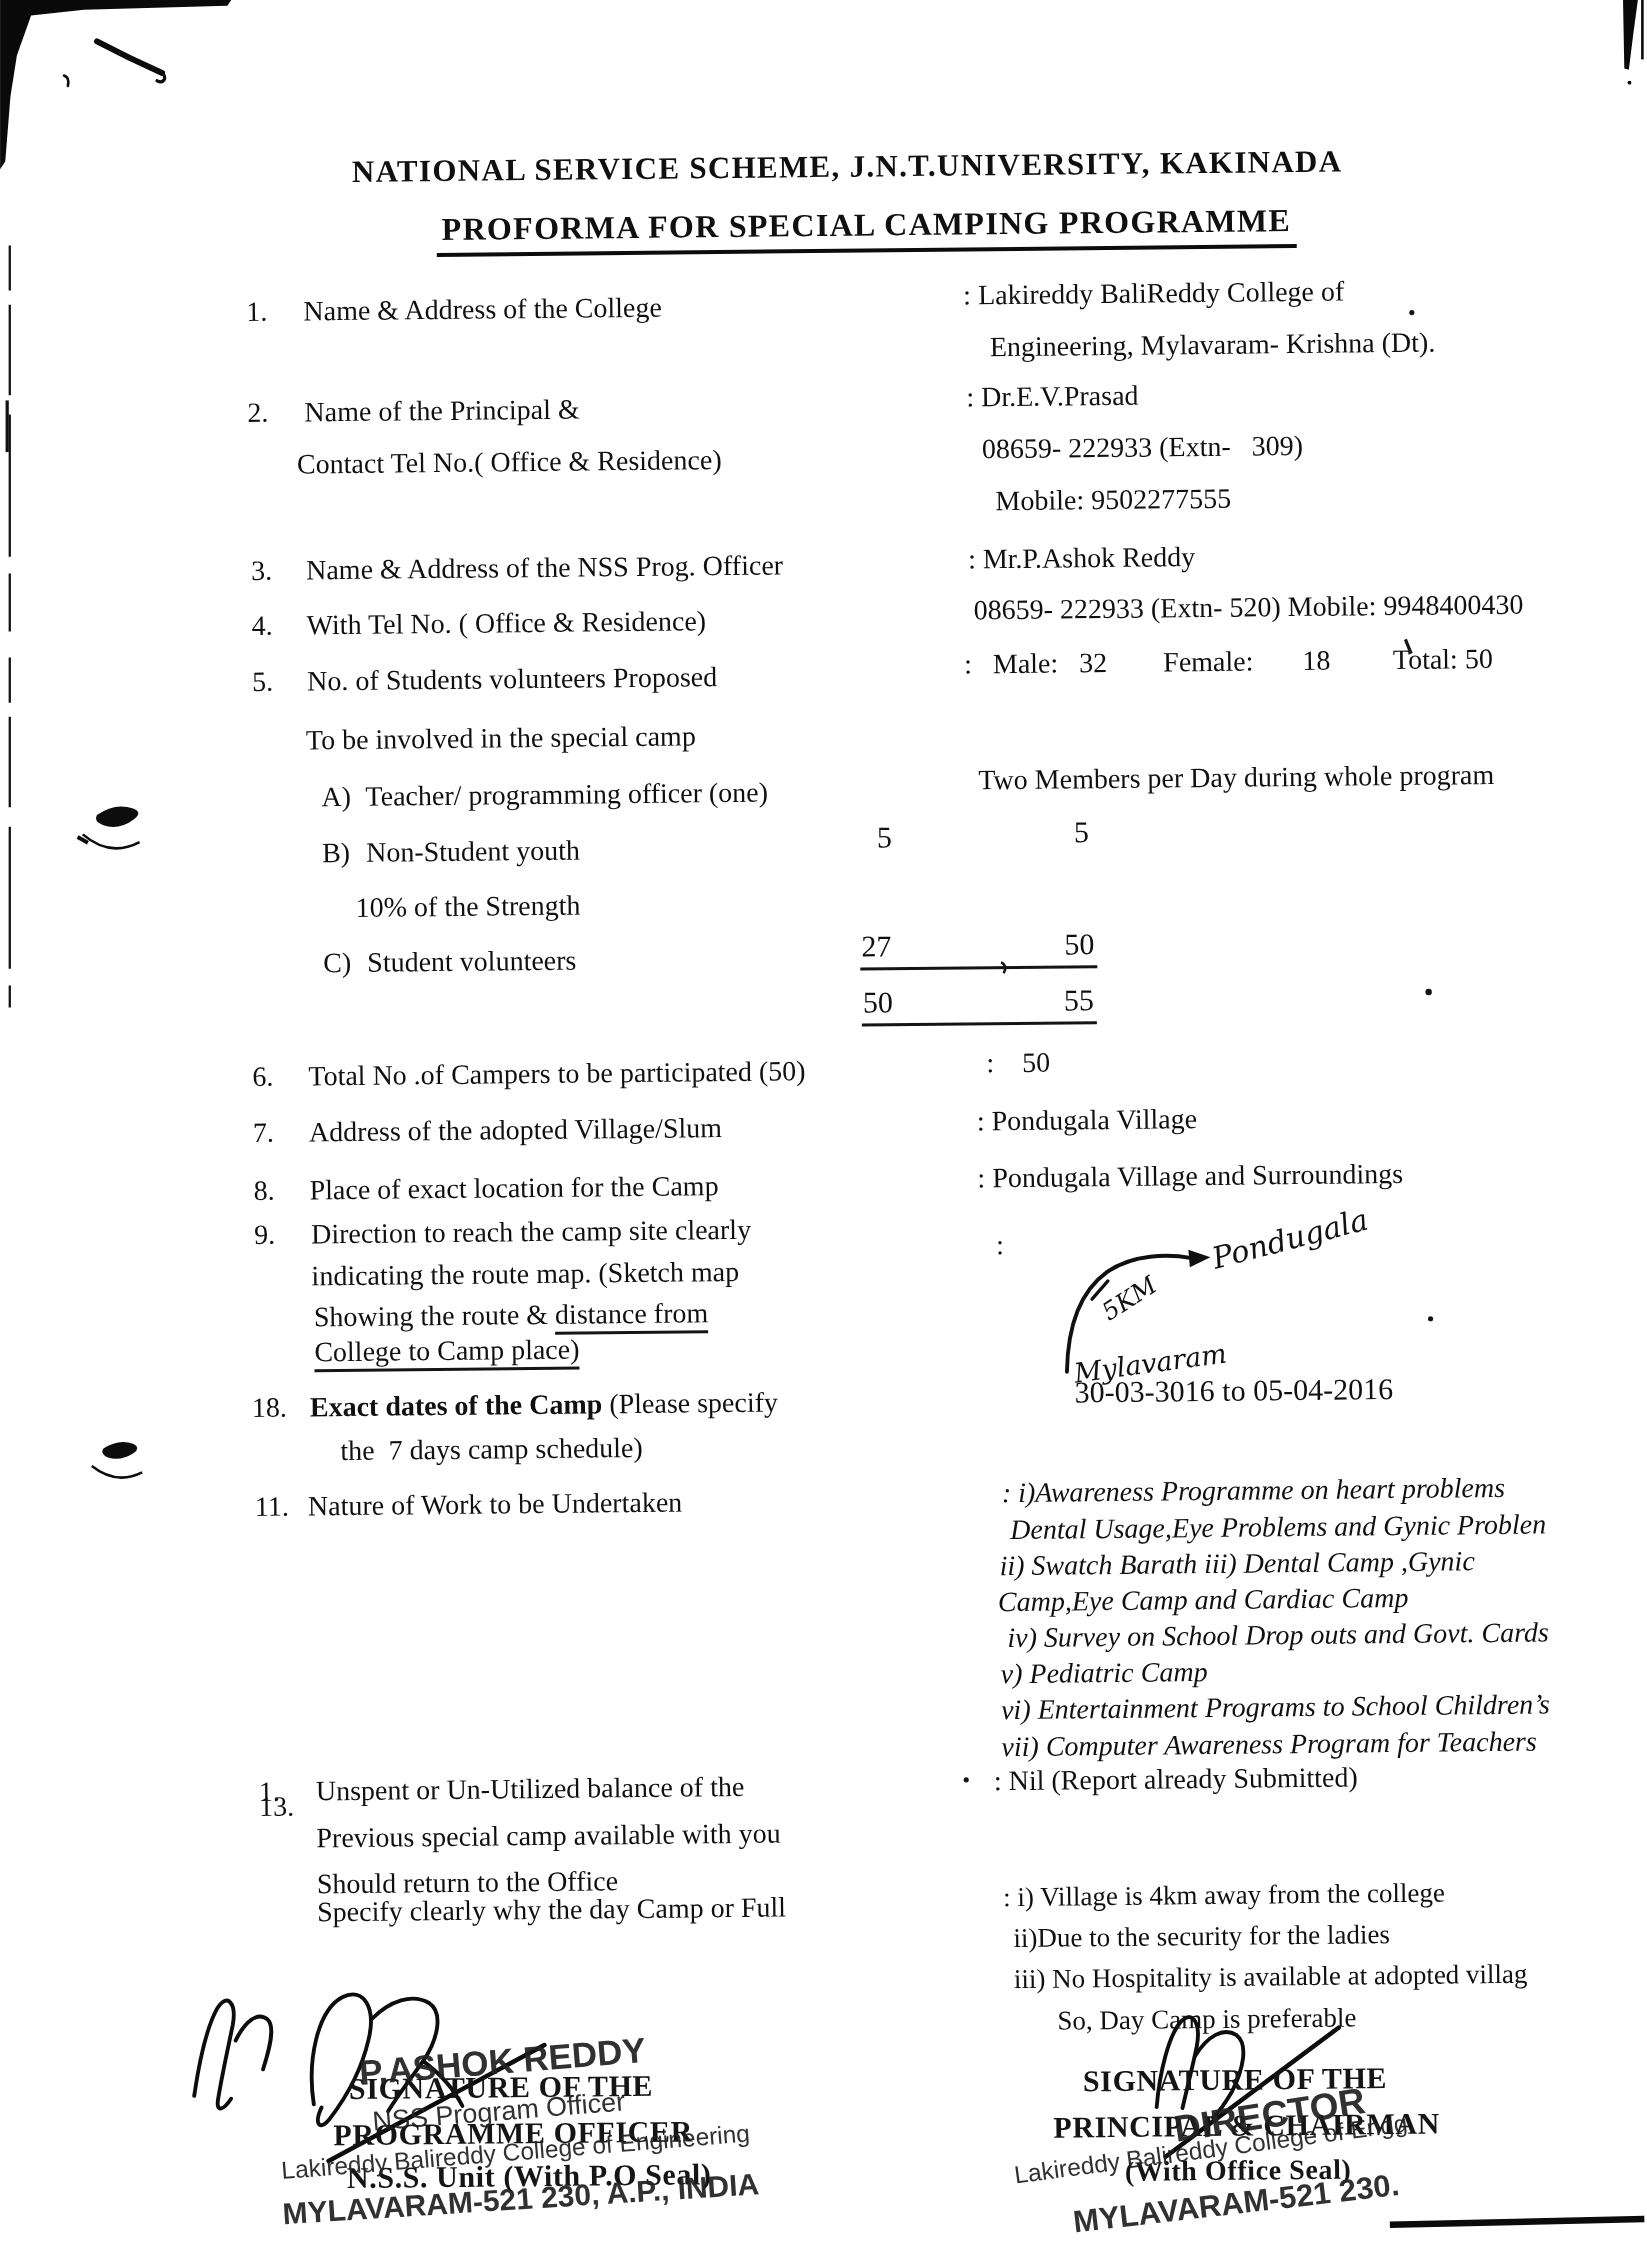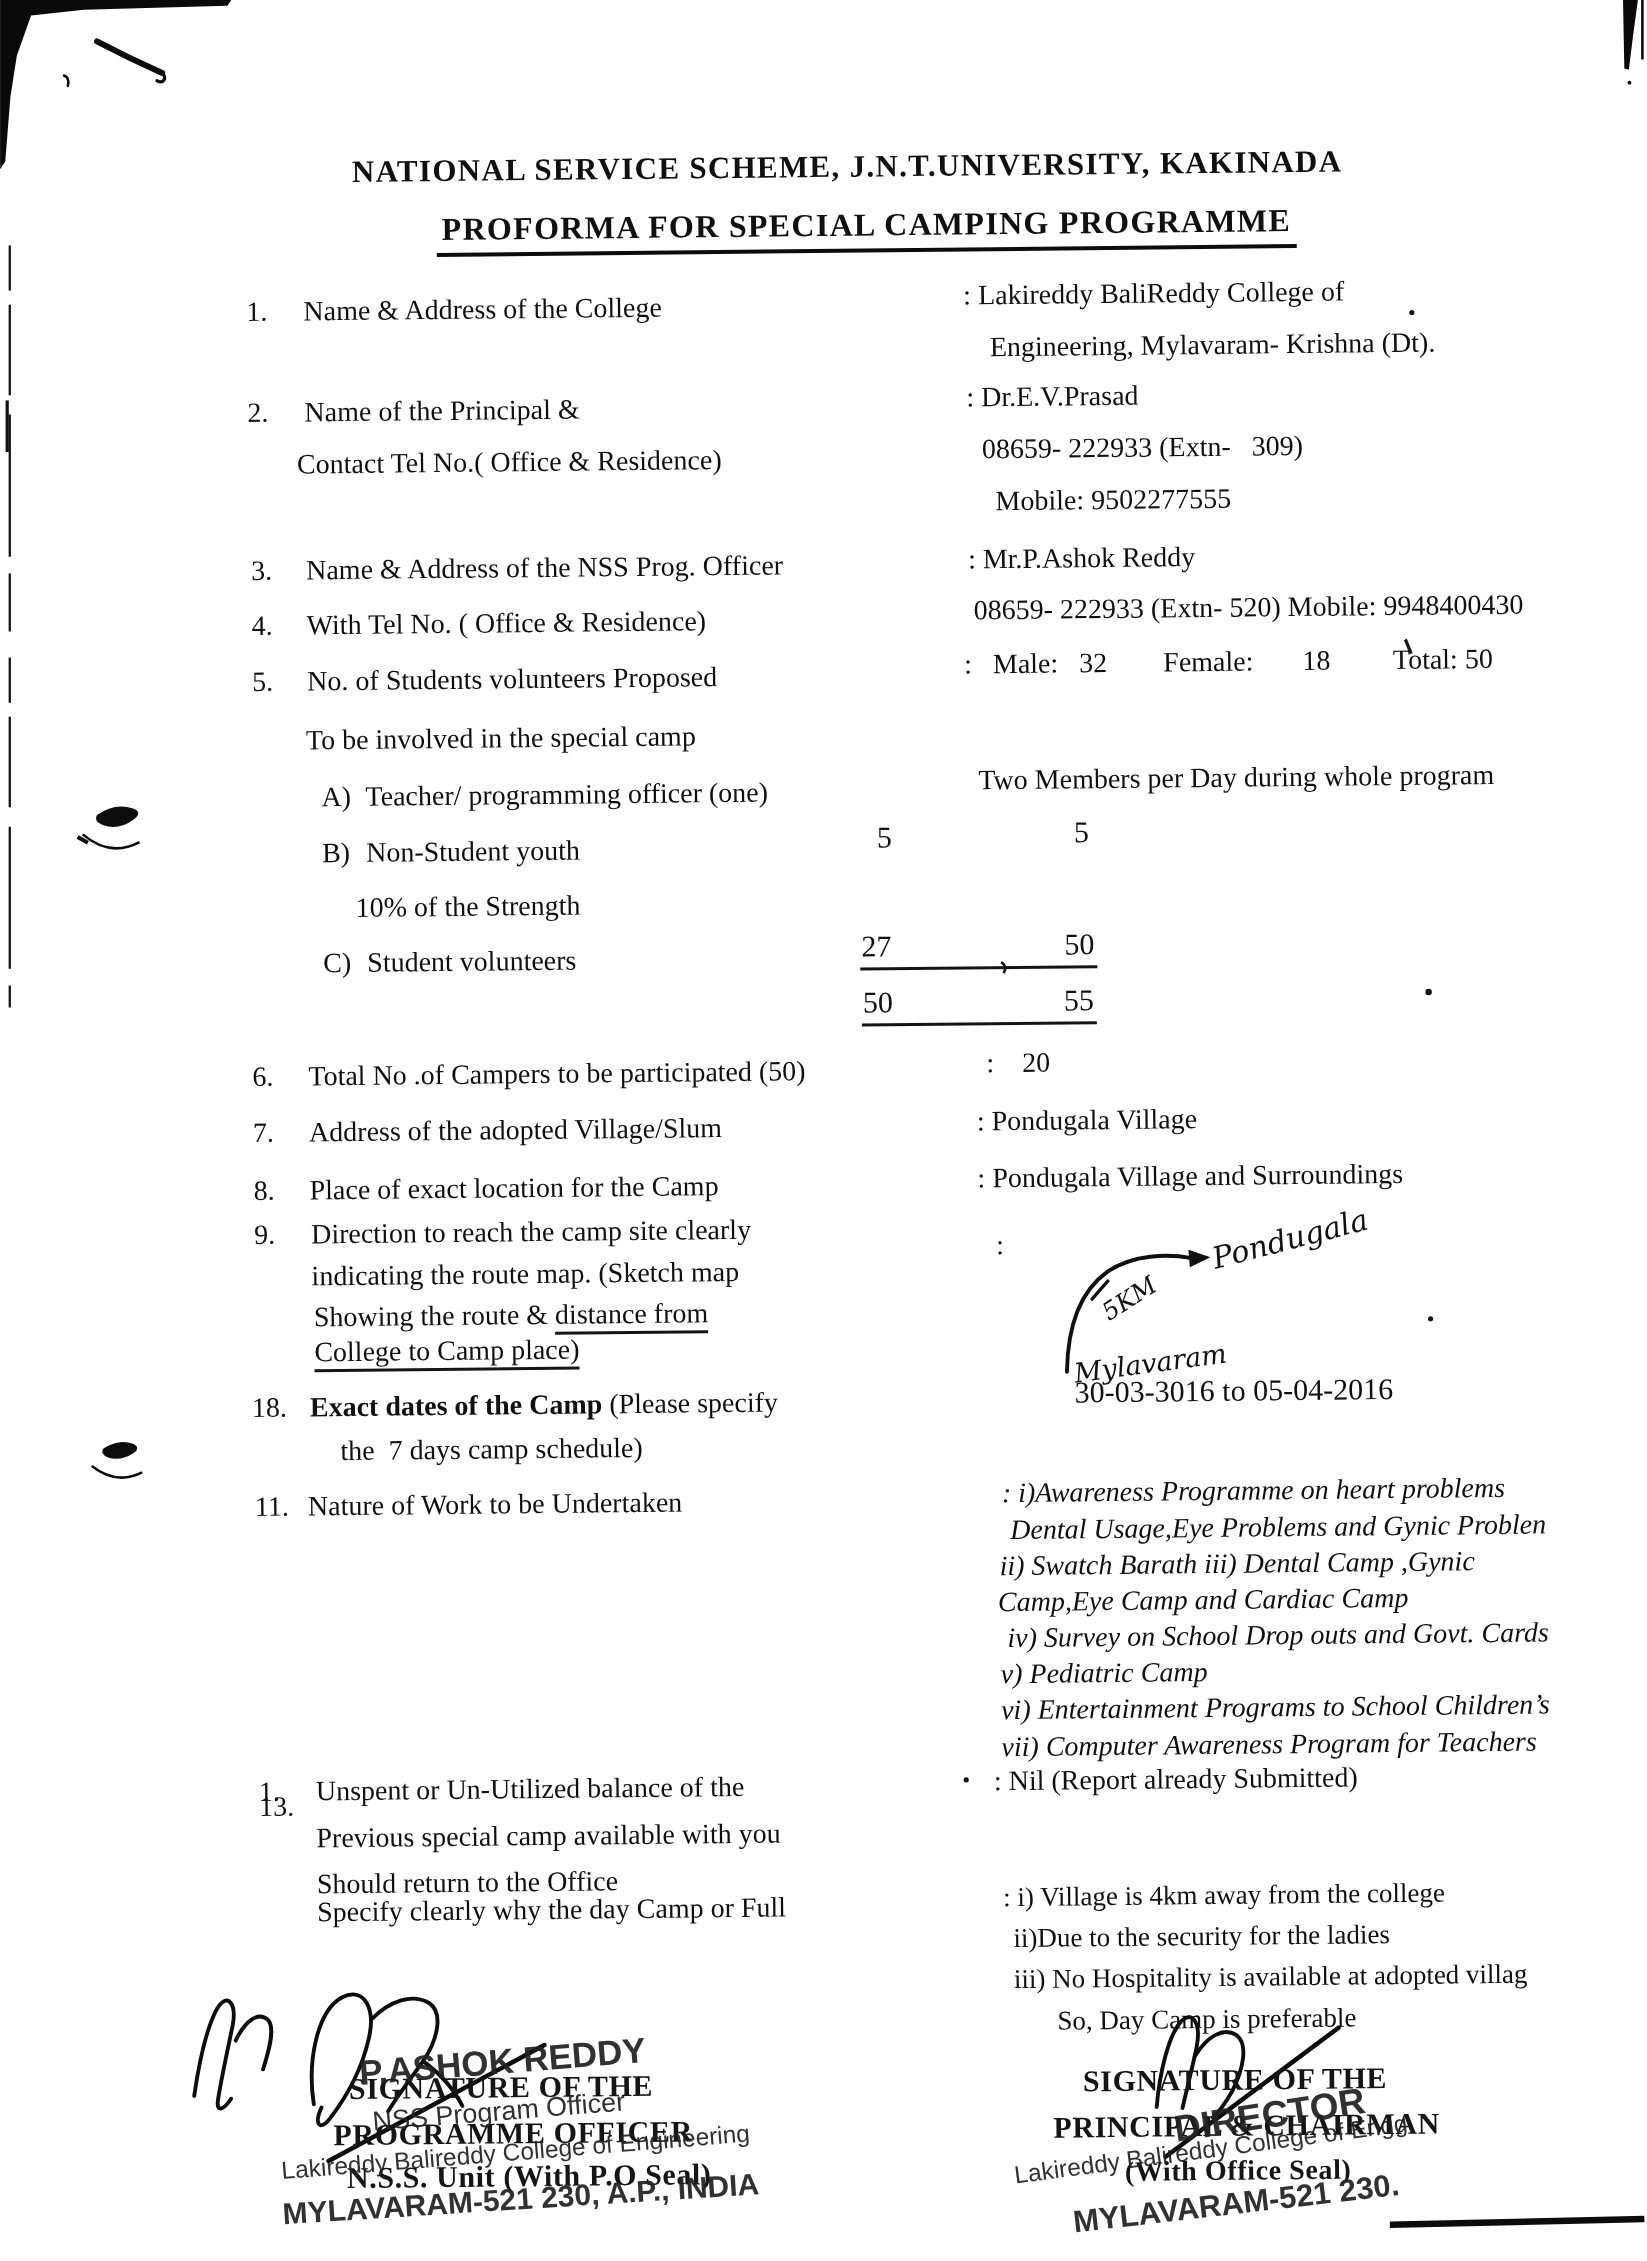--- a/index.html
+++ b/index.html
@@ -119,21 +119,21 @@
     <span>27</span>
     <span>50</span>
   </div>
   <div class="crow" style="left:863px;top:986px;width:231px">
     <span>50</span>
     <span>55</span>
   </div>
 
   <div class="t" style="left:253px;top:1056px">6.</div>
   <div class="t" style="left:309px;top:1056px">Total No .of Campers to be participated (50)</div>
-  <div class="t val" style="left:987px;top:1050px">:    20</div>
+  <div class="t val" style="left:987px;top:1050px">:    50</div>
 
   <div class="t" style="left:253px;top:1112px">7.</div>
   <div class="t" style="left:309px;top:1112px">Address of the adopted Village/Slum</div>
   <div class="t val" style="left:977px;top:1108px">: Pondugala Village</div>
 
   <div class="t" style="left:253px;top:1170px">8.</div>
   <div class="t" style="left:309px;top:1170px">Place of exact location for the Camp</div>
   <div class="t val" style="left:977px;top:1165px">: Pondugala Village and Surroundings</div>
 
   <div class="t" style="left:253px;top:1214px">9.</div>

